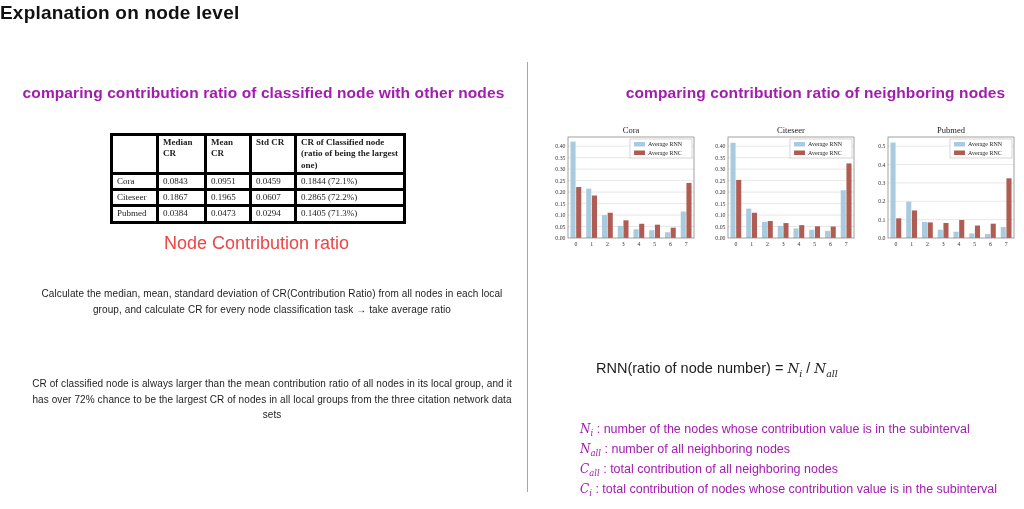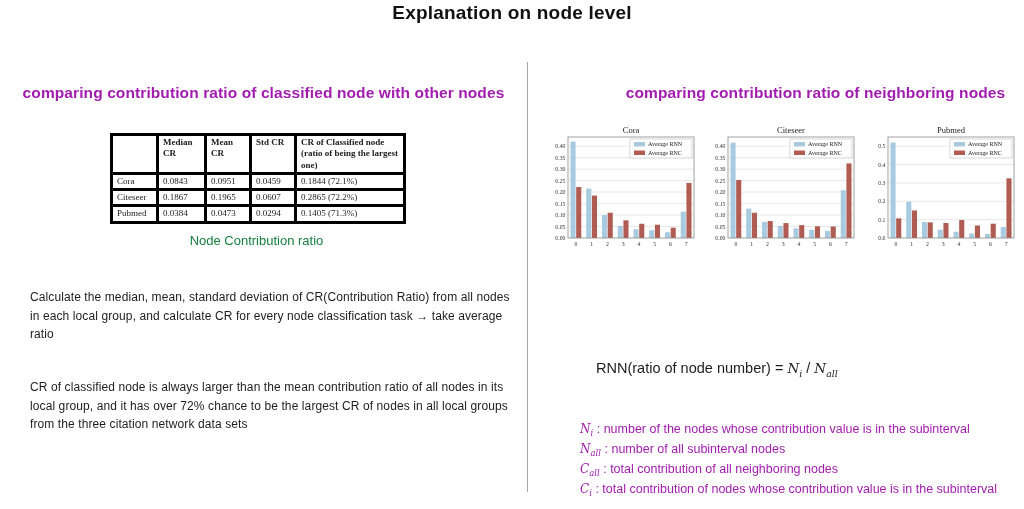--- a/index.html
+++ b/index.html
@@ -6,21 +6,21 @@
   .slide{
     position:relative;
     width:1024px;height:509px;
     background:#ffffff;
     font-family:"Liberation Sans",sans-serif;
     color:#1d1d1d;
     overflow:hidden;
   }
   .slide-title{
     position:absolute;top:2px;left:0;width:1024px;
-    text-align:center;
+    text-align:left;
     font-size:19px;font-weight:600;letter-spacing:.2px;
     color:#111;
   }
   .divider{
     position:absolute;left:527px;top:62px;
     width:1px;height:430px;background:#a6a6a6;
   }
   .section-heading{
     position:absolute;
     font-size:15.5px;font-weight:600;color:#a21caf;
@@ -42,26 +42,27 @@
     padding:1px 4px;vertical-align:top;text-align:left;
   }
   .cr-table th{font-weight:bold;}
   .cr-table col.c0{width:46px;}
   .cr-table col.c1{width:48px;}
   .cr-table col.c2{width:45px;}
   .cr-table col.c3{width:45px;}
   .cr-table col.c4{width:109px;}
   .table-caption{
     position:absolute;left:110px;top:233px;width:293px;
-    text-align:center;font-size:13px;color:#15803d;
+    text-align:center;font-size:18px;color:#ef4444;
   }
   .body-para{
     position:absolute;
-    font-size:12px;line-height:1.56;color:#1d1d1d;
+    font-size:10px;line-height:1.56;color:#1d1d1d;
     letter-spacing:.1px;
+    text-align:center;
   }
   .left-para1{left:30px;top:276px;width:484px;}
   .left-para2{left:30px;top:366px;width:484px;}
 
   
   .charts-row{
     position:absolute;left:541px;top:124px;width:478px;height:142px;
     display:flex;gap:4px;
   }
   .chart{width:156px;height:140px;}
@@ -294,18 +295,18 @@
 
 
   <div class="formulas">
     <div class="formula">
       <span>RNN(ratio of node number) = </span><span class="mvar"><i>N</i><sub>i</sub></span><span style="white-space:pre;"> / </span><span class="mvar"><i>N</i><sub>all</sub></span>
     </div>
   </div>
 
   <div class="definitions">
     <div class="definition"><span class="mvar"><i>N</i><sub>i</sub></span> <span>: number of the nodes whose contribution value is in the subinterval</span></div>
-    <div class="definition"><span class="mvar"><i>N</i><sub>all</sub></span> <span>: number of all subinterval nodes</span></div>
+    <div class="definition"><span class="mvar"><i>N</i><sub>all</sub></span> <span>: number of all neighboring nodes</span></div>
     <div class="definition"><span class="mvar"><i>C</i><sub>all</sub></span> <span>: total contribution of all neighboring nodes</span></div>
     <div class="definition"><span class="mvar"><i>C</i><sub>i</sub></span> <span>: total contribution of nodes whose contribution value is in the subinterval</span></div>
   </div>
 
 </div>
 
 </body></html>

